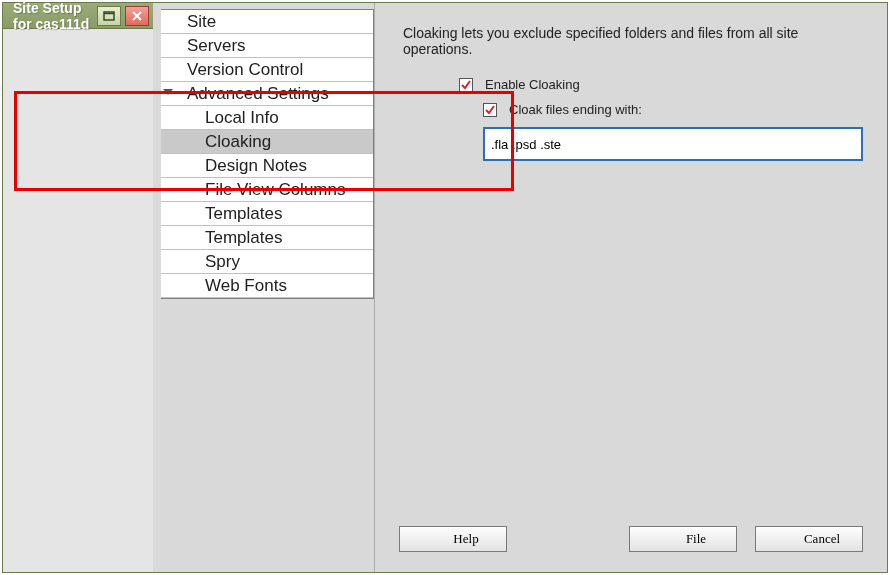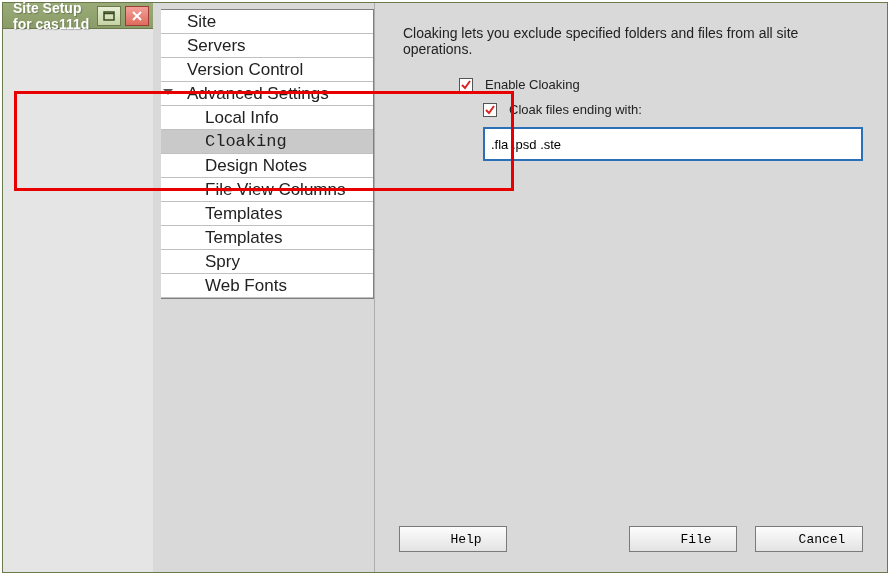--- a/index.html
+++ b/index.html
@@ -78,21 +78,21 @@
     height: 24px;
     line-height: 24px;
     padding-left: 26px;
     border-bottom: 1px solid #c0c0c0;
     cursor: pointer;
     font-size: 17px;
     color: #222;
     position: relative;
   }
   .tree-item.child { padding-left: 44px; }
-  .tree-item.selected { background: #c9c9c9; font-weight: normal; font-family: Liberation Mono, monospace; }
+  .tree-item.selected { background: #c9c9c9; font-weight: normal; }
   .tree .arrow {
     position: absolute;
     left: 2px;
     top: 7px;
     width: 0; height: 0;
     border-left: 5px solid transparent;
     border-right: 5px solid transparent;
     border-top: 6px solid #555;
   }
 
@@ -147,21 +147,21 @@
     align-items:center;
   }
   .footer .spacer { flex:1; }
   .btn {
     min-width: 108px;
     height: 26px;
     border:1px solid #7a7a7a;
     background: linear-gradient(#fdfdfd,#e3e3e3);
     font-size:13px;
     cursor:pointer;
-    font-family:Liberation Mono, monospace;
+    font-family:Liberation Serif, serif;
     padding-left:32px;
   }
 
   
   .red-box {
     position:absolute;
     border:3px solid #e80000;
     pointer-events:none;
   }
   .wrap { position: relative; width:890px; height:575px; }

